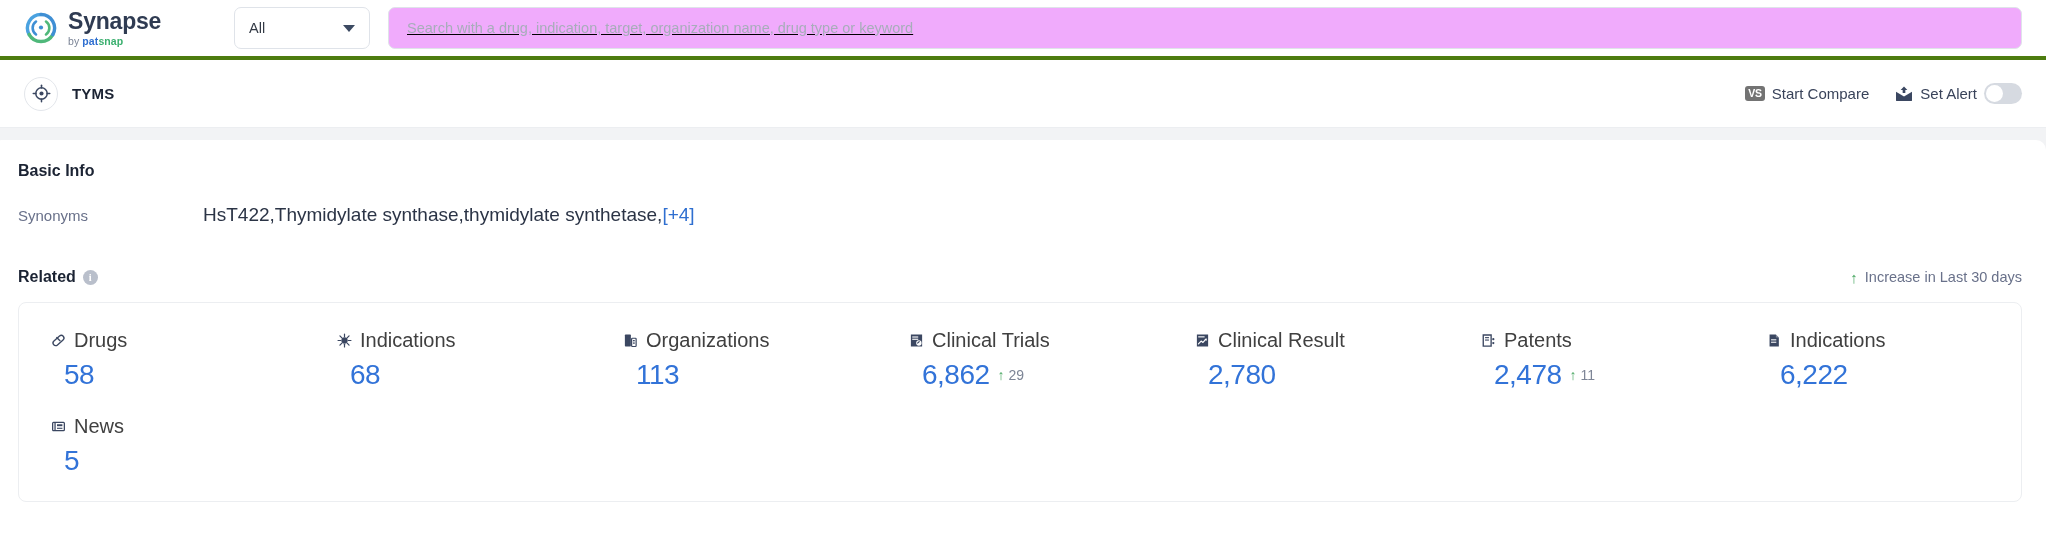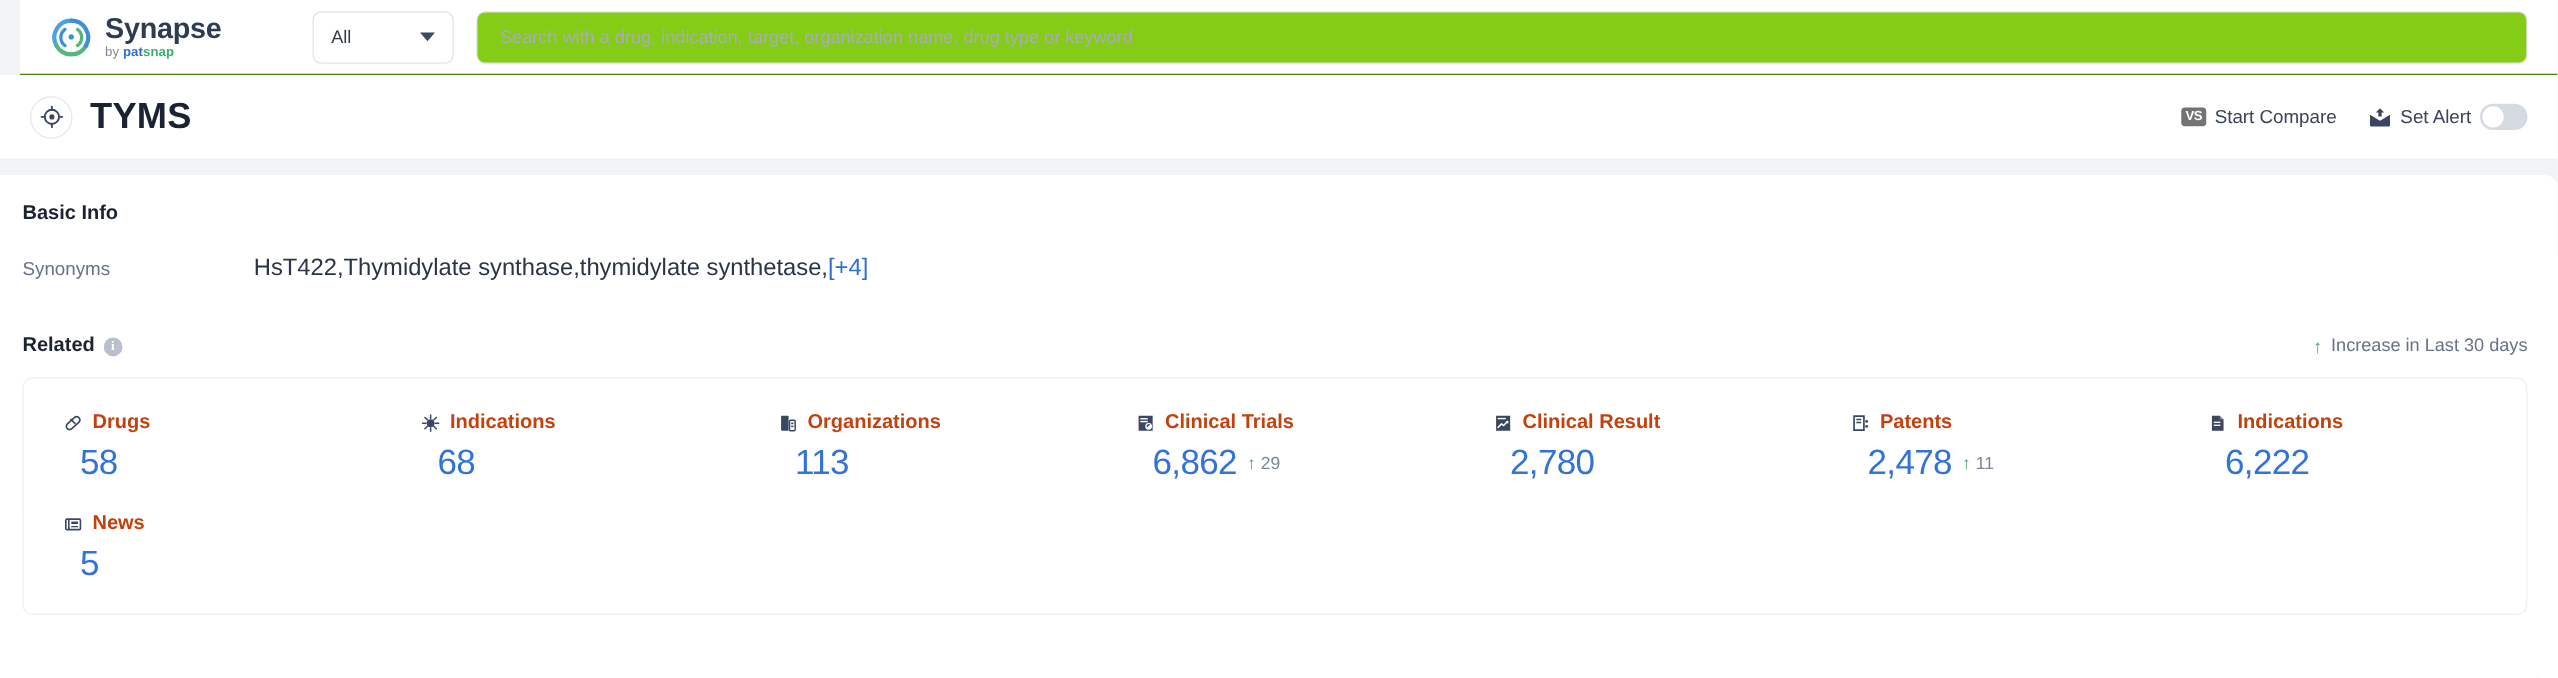--- a/index.html
+++ b/index.html
@@ -11,22 +11,21 @@
     overflow: hidden;
   }
 
   
   .topbar {
     height: 60px;
     background: #ffffff;
     display: flex;
     align-items: center;
     padding: 16px 24px;
-    border-bottom: 1px solid #4d7c0f;
-    margin-left: 16px;
+    border-bottom: 4px solid #4d7c0f;
   }
   .logo-wrap {
     display: flex;
     align-items: center;
     gap: 10px;
     width: 180px;
     flex: 0 0 auto;
   }
   .logo-mark { width: 34px; height: 34px; flex: 0 0 auto; }
   .logo-text { display: flex; flex-direction: column; line-height: 1; }
@@ -40,21 +39,21 @@
     font-size: 10.5px;
     color: #7b8496;
     margin-top: 3px;
     letter-spacing: 0.1px;
   }
   .logo-sub b { color: #3aaf6e; font-weight: 700; }
   .logo-sub b.blue { color: #2f6fd0; font-weight: 700; }
 
   .select-box {
     margin-left: 30px;
-    width: 113px;
+    width: 136px;
     height: 42px;
     border: 1px solid #dfe3e9;
     border-radius: 7px;
     display: flex;
     align-items: center;
     justify-content: space-between;
     padding: 0 14px;
     background: #fff;
     cursor: pointer;
     flex: 0 0 auto;
@@ -68,21 +67,22 @@
   }
   .search-box {
     margin-left: 18px;
     flex: 1 1 auto;
     height: 42px;
     border: 1px solid #dfe3e9;
     border-radius: 7px;
     display: flex;
     align-items: center;
     padding: 0 18px;
-    background: #84cc16;
+    background: #f0abfc;
+    text-decoration: underline;
   }
   .search-box input {
     border: none;
     outline: none;
     width: 100%;
     font-size: 14.5px;
     color: #333a45;
     font-family: "Liberation Sans", sans-serif;
     background: transparent;
   }
@@ -98,21 +98,21 @@
     border-bottom: 1px solid #eceef1;
   }
   .entity-icon {
     width: 34px; height: 34px;
     border-radius: 50%;
     border: 1px solid #e3e6eb;
     display: flex; align-items: center; justify-content: center;
     flex: 0 0 auto;
   }
   .entity-title {
-    font-size: 29px;
+    font-size: 15px;
     font-weight: 700;
     color: #1b2333;
     margin-left: 14px;
     letter-spacing: 0.2px;
   }
   .header-actions {
     margin-left: auto;
     display: flex;
     align-items: center;
     gap: 26px;
@@ -224,23 +224,22 @@
     grid-template-columns: repeat(7, 1fr);
     row-gap: 24px;
   }
   .stat { padding-left: 32px; }
   .stat-head {
     display: flex;
     align-items: center;
     gap: 8px;
   }
   .stat-label {
-    font-size: 16px;
-    color: #c2410c;
-    font-weight: bold;
+    font-size: 20px;
+    color: #404040;
   }
   .stat-value-row {
     display: flex;
     align-items: center;
     gap: 8px;
     margin-top: 7px;
     padding-left: 13px;
   }
   .stat-value {
     font-size: 28px;

